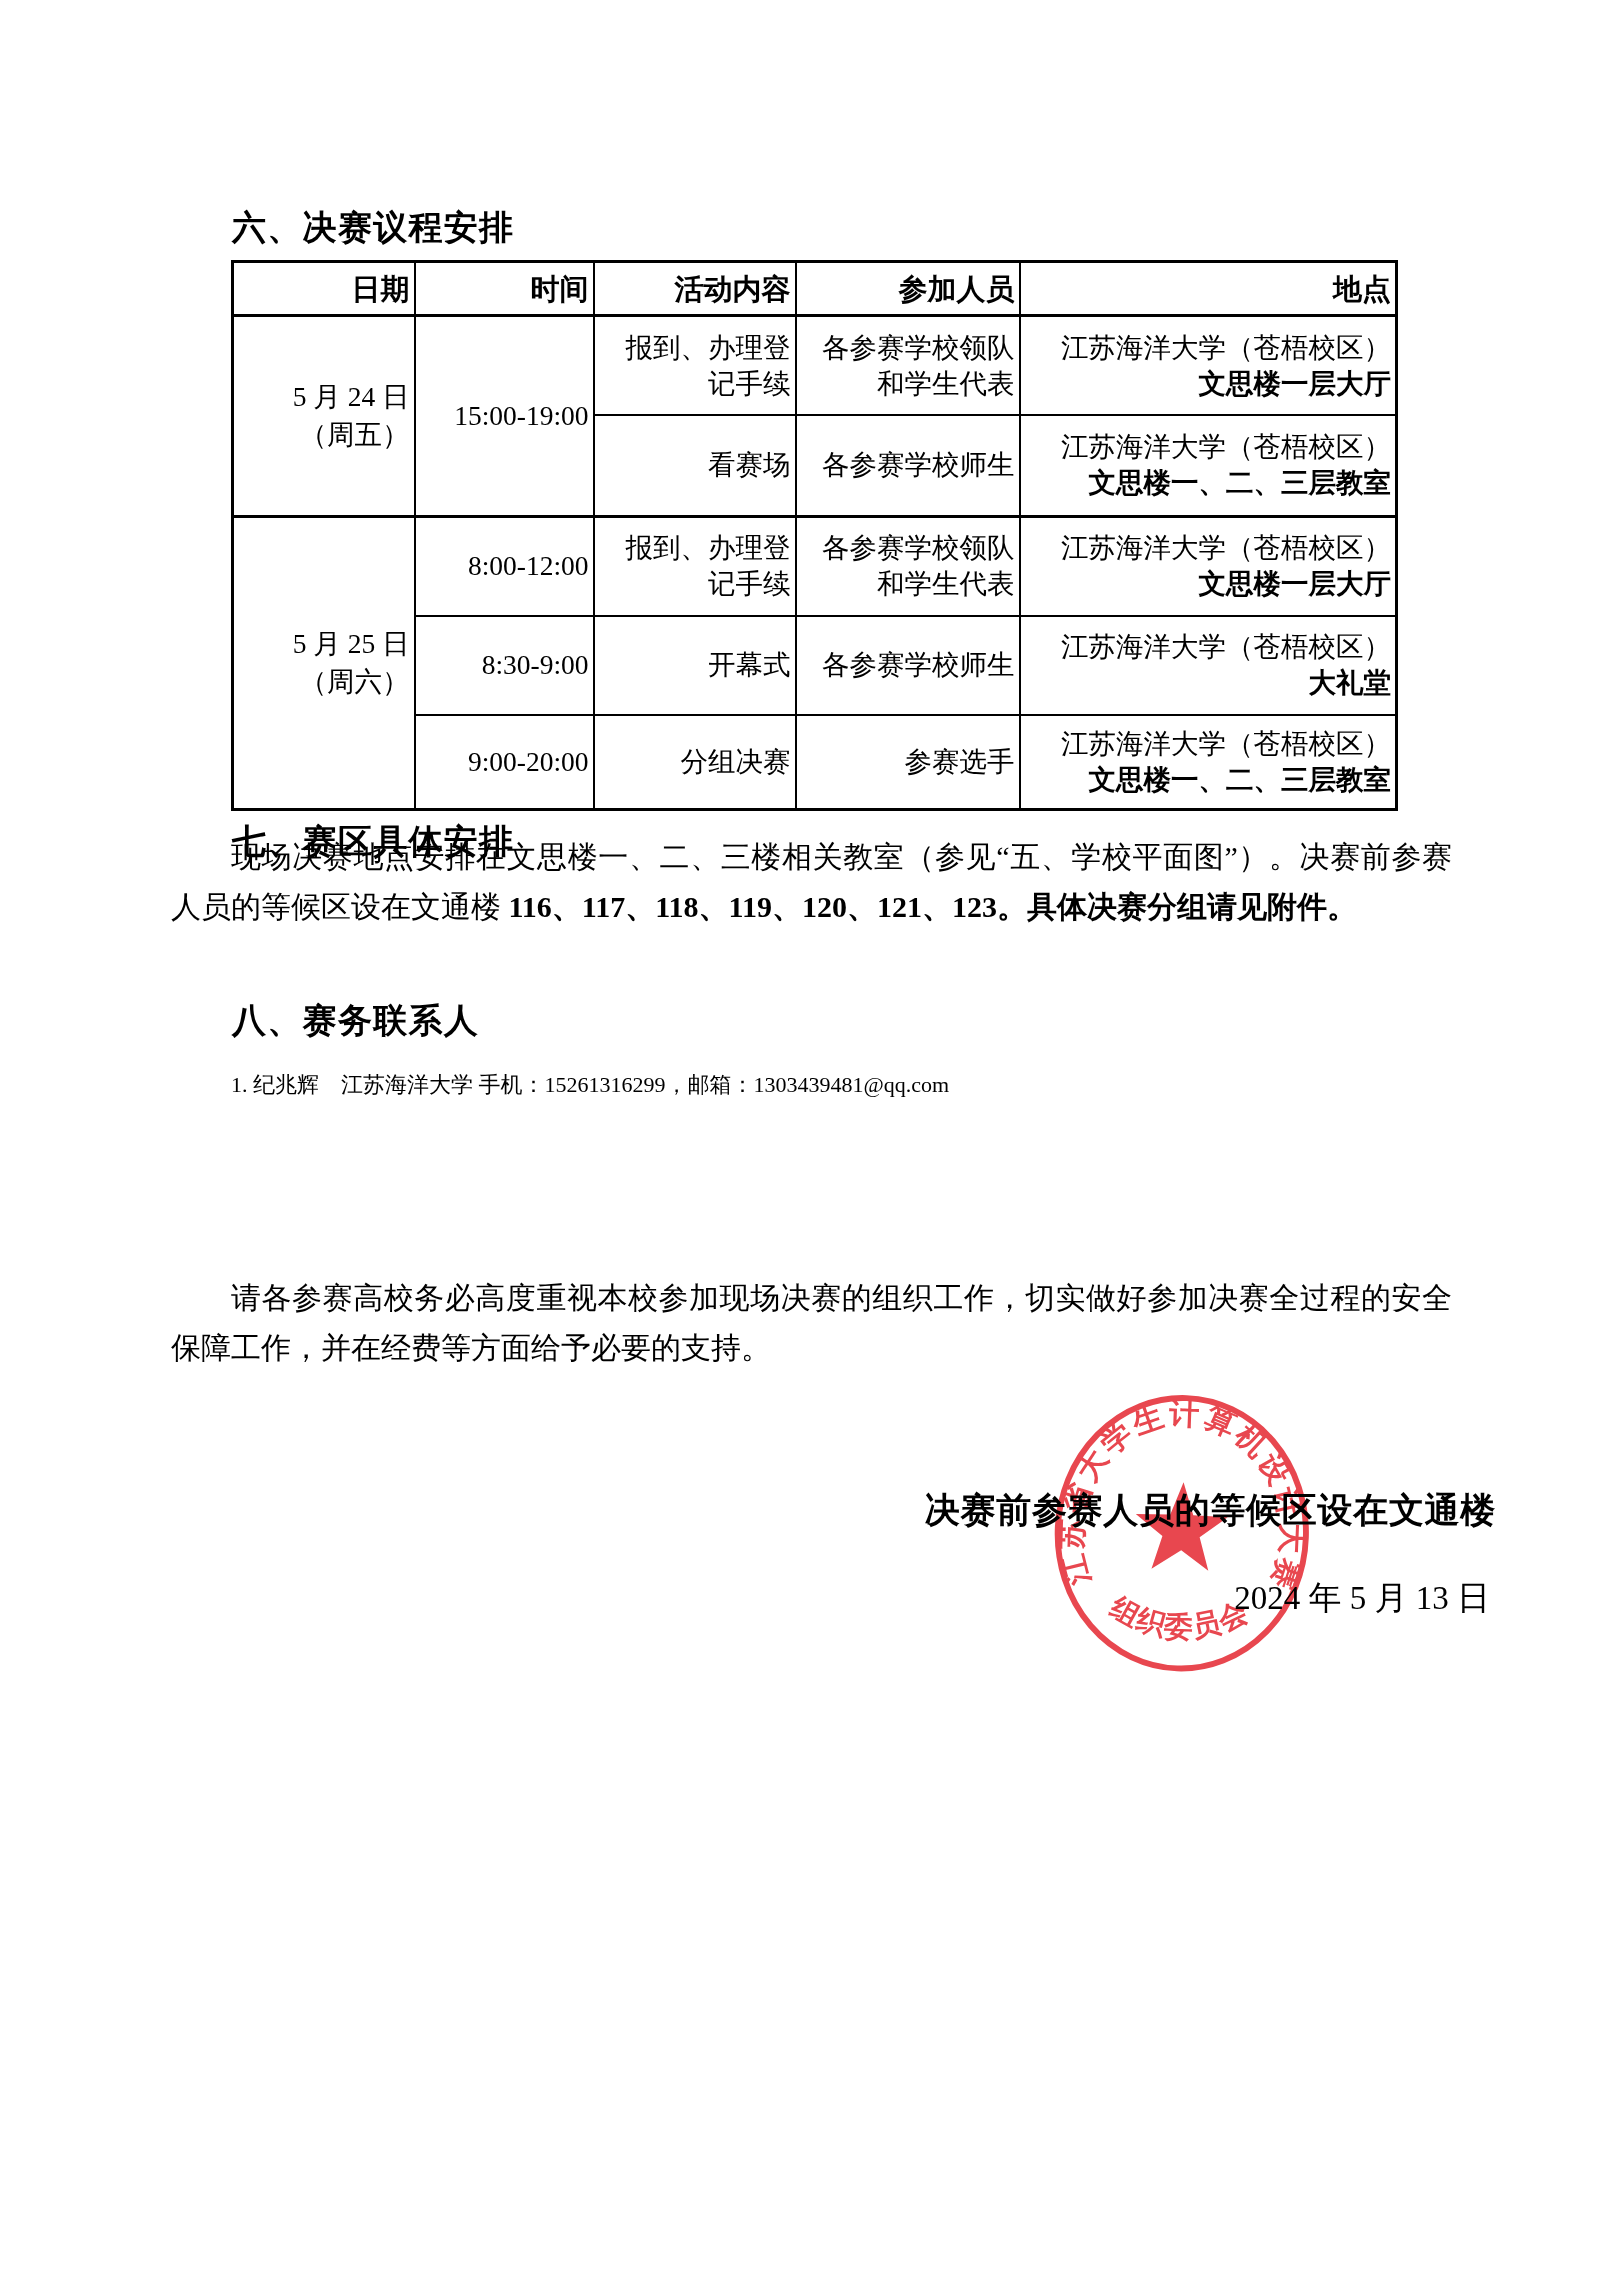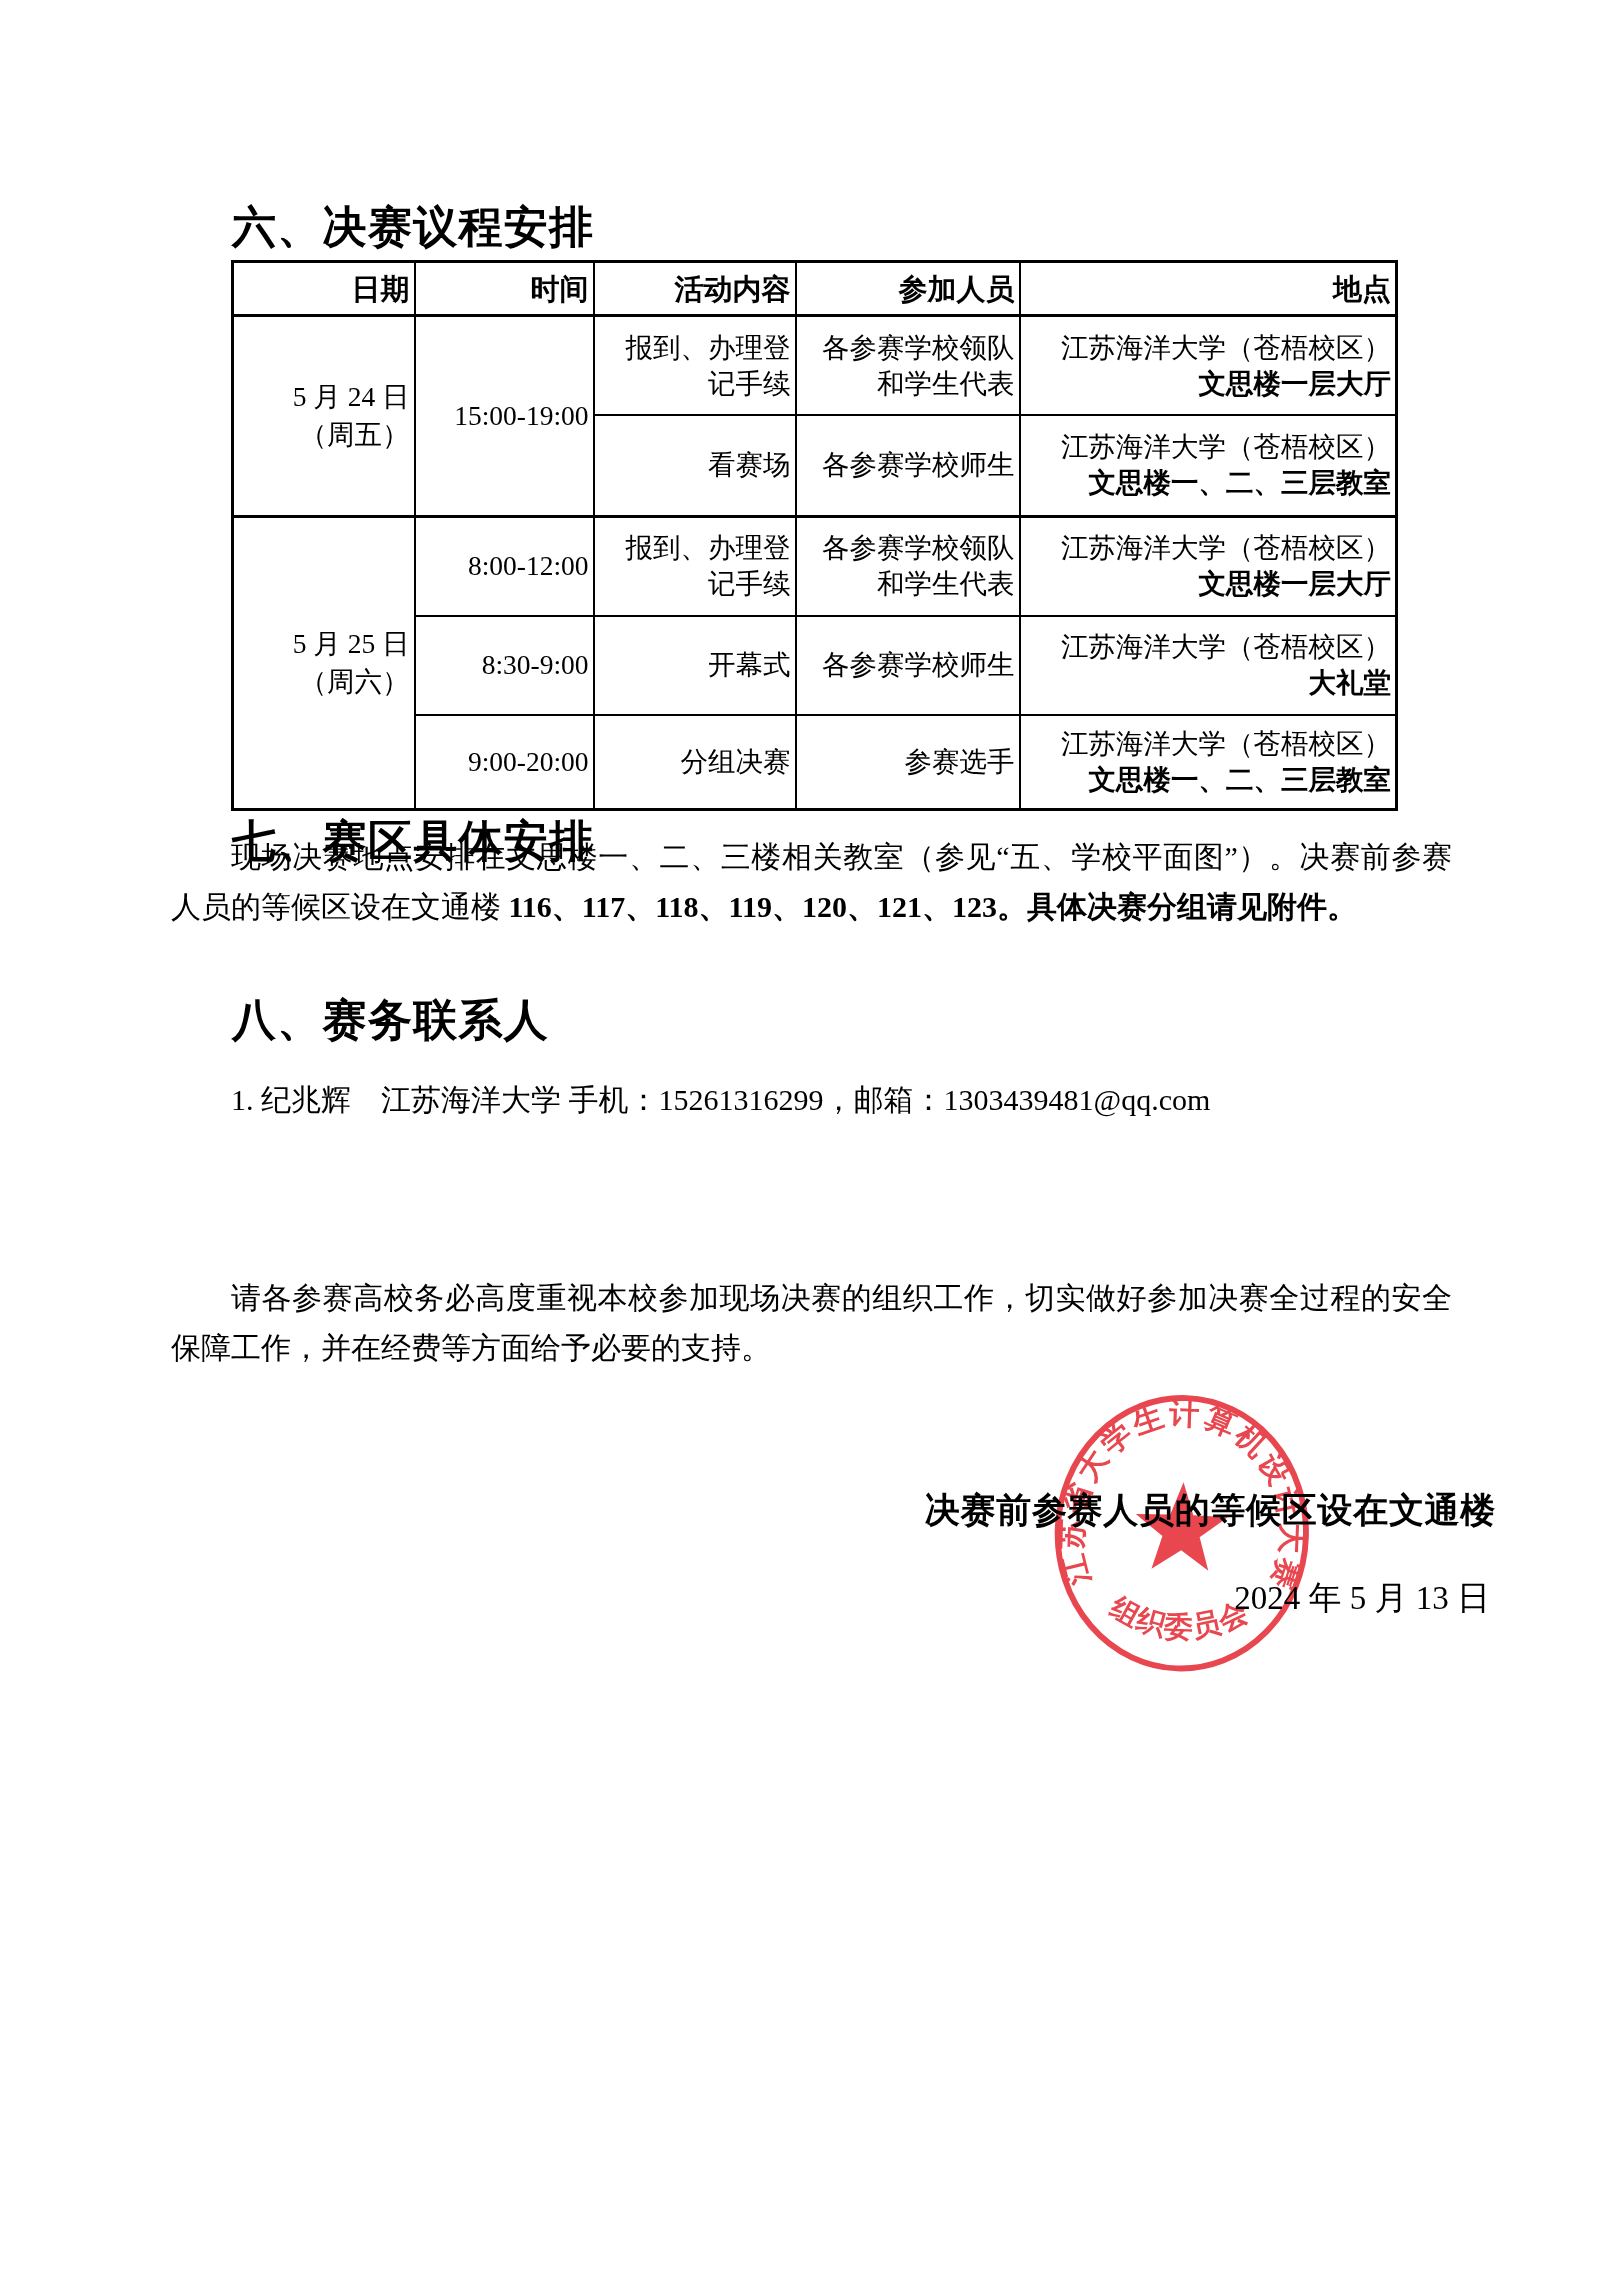--- a/index.html
+++ b/index.html
@@ -4,21 +4,21 @@
 <style>
   html,body{margin:0;padding:0;}
   body{
     width:1622px;height:2295px;position:relative;background:#ffffff;
     font-family:"Liberation Serif","DejaVu Serif",serif;color:#000;
     overflow:hidden;
   }
   .abs{position:absolute;}
   .sec-heading{
     font-family:Liberation Serif, serif;
-    font-weight:bold;font-size:44px;line-height:37px;letter-spacing:1.3px;
+    font-weight:bold;font-size:34px;line-height:37px;letter-spacing:1.3px;
     white-space:nowrap;
   }
   
   #schedule-table{
     left:231px;top:260px;width:1163px;
     border-collapse:collapse;table-layout:fixed;
     font-size:27.5px;text-align:right;
   }
   #schedule-table th,#schedule-table td{
     border:2px solid #000;
@@ -37,22 +37,22 @@
   #schedule-table tr.h-r5 td{height:87px;}
   #schedule-table td.group-end{border-bottom-width:3.9px;}
   #schedule-table td.activity{font-weight:normal;}
   .venue-line2{font-weight:bold;}
   .date-cell div{line-height:38px;}
   
   .bodypara{
     width:1281px;left:171px;font-size:30px;line-height:50px;
     text-align:justify;text-indent:60px;margin:0;
   }
-  .contact-item{margin:15px 0 13px 0;text-indent:60px;text-align:justify;
-    font-size:30px;line-height:47px;}
+  .contact-item{margin:0 0 13px 0;text-indent:60px;text-align:justify;
+    font-size:22px;line-height:47px;}
   .bold-run{font-weight:bold;}
   
   #signature-org{
     top:1487px;right:126px;z-index:2;
     font-family:"Liberation Sans","DejaVu Sans",sans-serif;
     font-weight:bold;font-size:35px;letter-spacing:0.7px;white-space:nowrap;
   }
   #signature-date{
     top:1576px;right:132px;z-index:2;font-size:33px;white-space:nowrap;
   }

